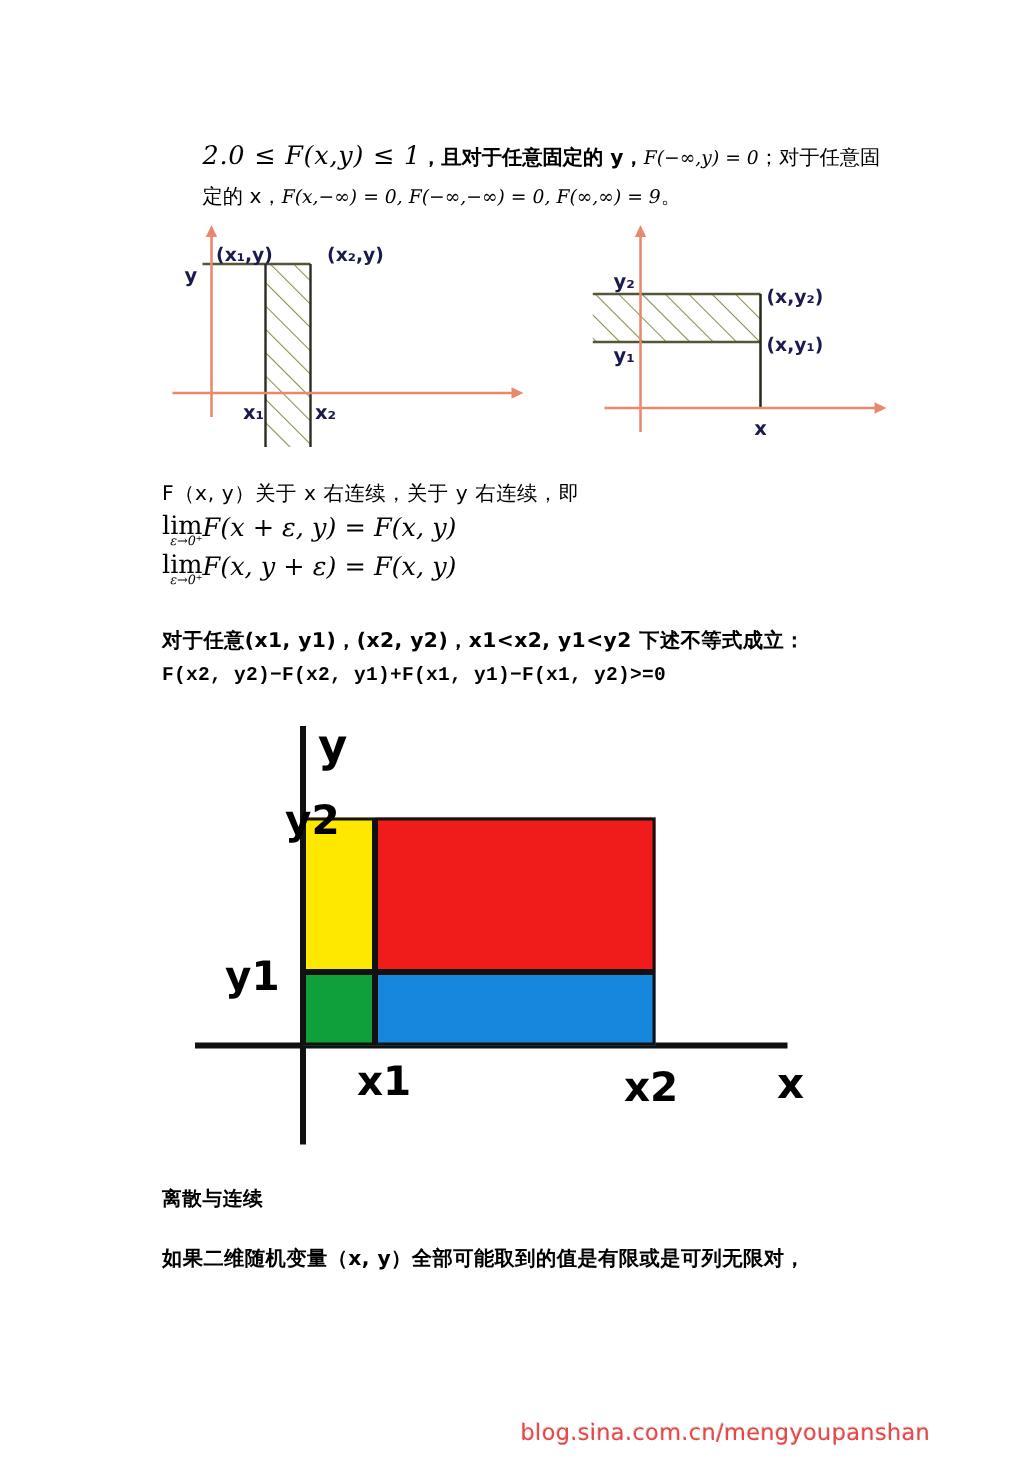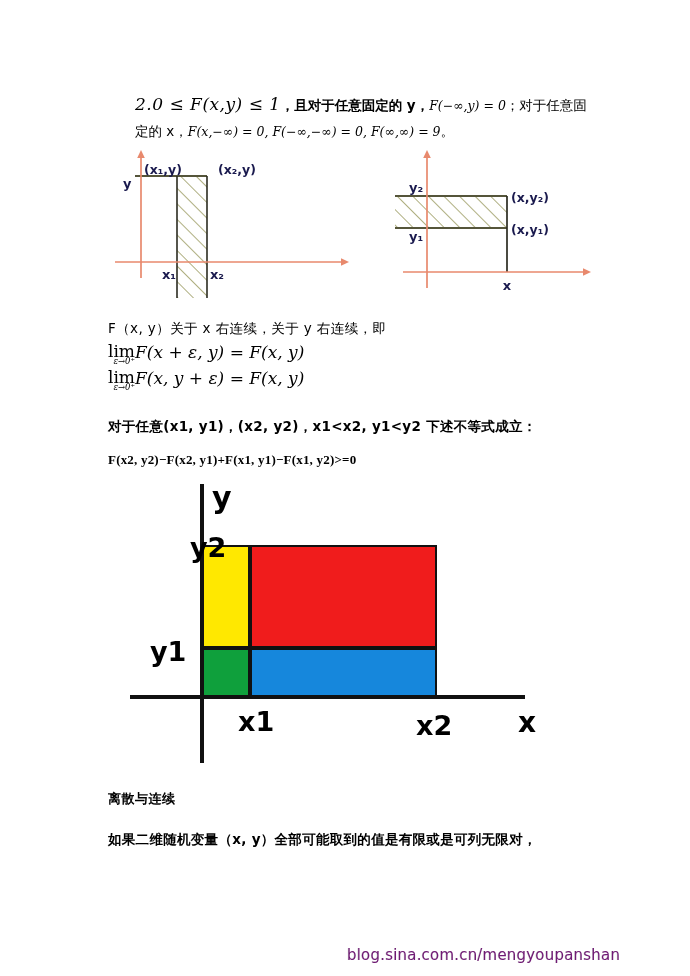--- a/index.html
+++ b/index.html
@@ -110,25 +110,25 @@
   
   #ineq-block { left: 108px; top: 418px; width: 470px; }
   #ineq-block .cn-line {
     font-family: "DejaVu Sans", sans-serif;
     font-weight: bold;
     font-size: 13.5px;
     letter-spacing: 0.3px;
     white-space: nowrap;
   }
   #ineq-block .formula-line {
-    font-family: Liberation Serif, serif;
+    font-family: Liberation Mono, monospace;
     font-weight: bold;
     font-size: 13px;
     letter-spacing: 0.2px;
-    margin-top: 16px;
+    margin-top: 6px;
     white-space: nowrap;
   }
 
   
   #big-fig { left: 120px; top: 478px; width: 430px; height: 285px; }
   #big-fig .axis-line { position: absolute; background: #111111; }
   #big-fig .blk { position: absolute; border: 2.5px solid #111111; box-sizing: border-box; }
   #big-fig .lbl {
     position: absolute;
     font-family: "DejaVu Sans", sans-serif;
@@ -154,21 +154,21 @@
   }
 
   
   #watermark {
     position: absolute;
     left: 347px;
     top: 946px;
     font-family: "DejaVu Sans", "Liberation Sans", sans-serif;
     font-size: 15px;
     letter-spacing: 0.2px;
-    color: #701a75;
+    color: #ef4444;
     text-shadow: 1px 1px 0 #ffffff, -0.5px -0.5px 0 #c9c9c9;
     white-space: nowrap;
     user-select: none;
   }
 </style>
 </head>
 <body>
 
 <div class="page">
 

